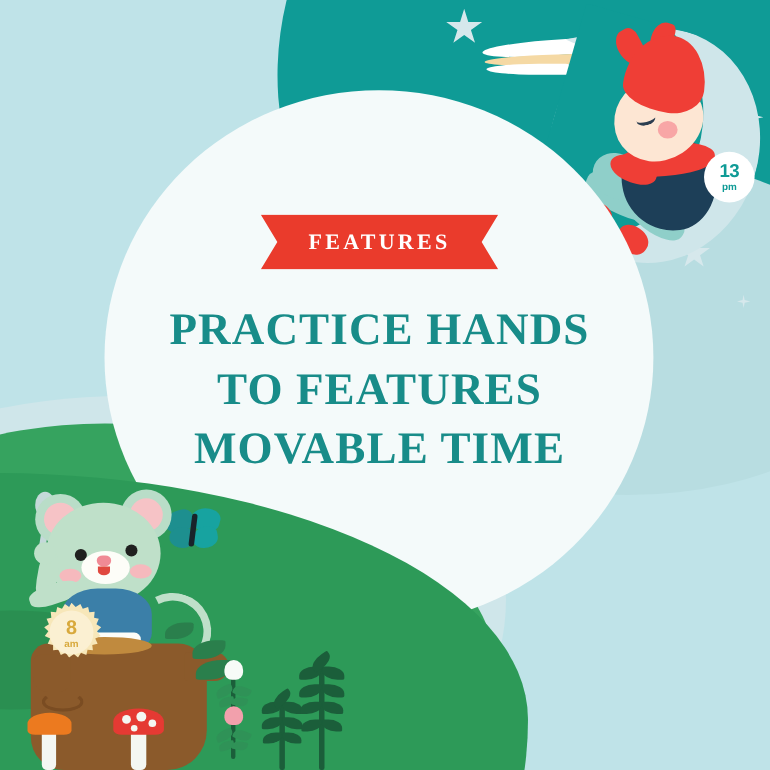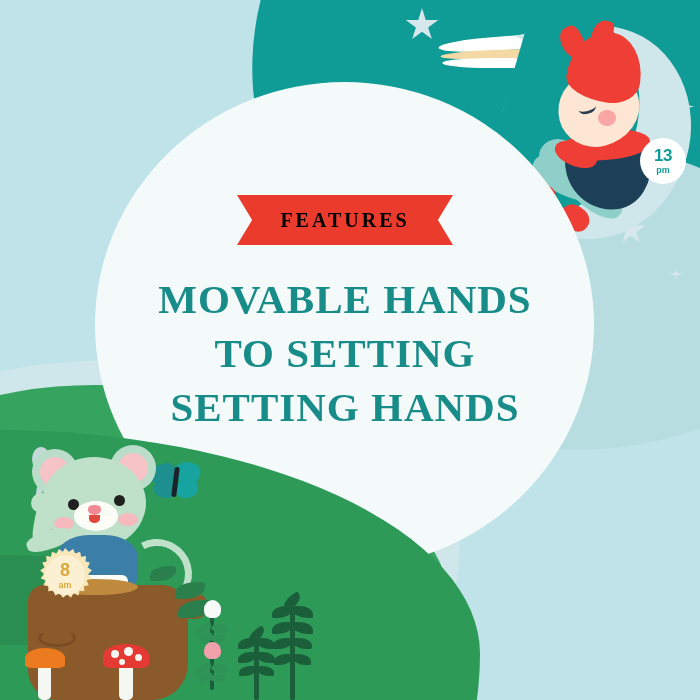--- a/index.html
+++ b/index.html
@@ -213,21 +213,21 @@
 
   
   .rflower{left:60px;top:495px;width:40px;height:70px;}
   .rf-pet{position:absolute;background:#ef5246;border-radius:45%;}
   .ribbon-inner{
     position:absolute;left:237px;top:195px;width:216px;height:50px;background:#ea3b2c;
     clip-path:polygon(0 0,100% 0,93% 50%,100% 100%,0 100%,7% 50%);
     display:flex;align-items:center;justify-content:center;
   }
   .ribbon-text{
-    font-family:"Liberation Serif",serif;font-weight:bold;color:#000000;
+    font-family:"Liberation Serif",serif;font-weight:bold;color:#ffffff;
     font-size:20px;letter-spacing:3px;
   }
 
   
   .headline{
     left:95px;top:272px;width:500px;text-align:center;
     font-family:"Liberation Serif",serif;font-weight:bold;
     color:#188c89;font-size:41px;line-height:54px;letter-spacing:1px;
   }
   .headline div{white-space:nowrap;}
@@ -408,18 +408,18 @@
     <div class="leaf" style="left:6px;top:58px;width:18px;height:11px;"></div>
     <div class="leaf leaf-r" style="left:25px;top:58px;width:18px;height:11px;"></div>
     <div class="leaf" style="left:14px;top:0px;width:20px;height:11px;transform:rotate(-34deg);"></div>
   </div>
 
   <div class="layer ribbon-inner">
     <span class="ribbon-text">FEATURES</span>
   </div>
 
   <div class="layer headline">
-    <div>MOVABLE HANDS</div>
-    <div>TO SETTING</div>
-    <div>SETTING HANDS</div>
+    <div>PRACTICE HANDS</div>
+    <div>TO FEATURES</div>
+    <div>MOVABLE TIME</div>
   </div>
 
 </div>
 
 </body></html>

